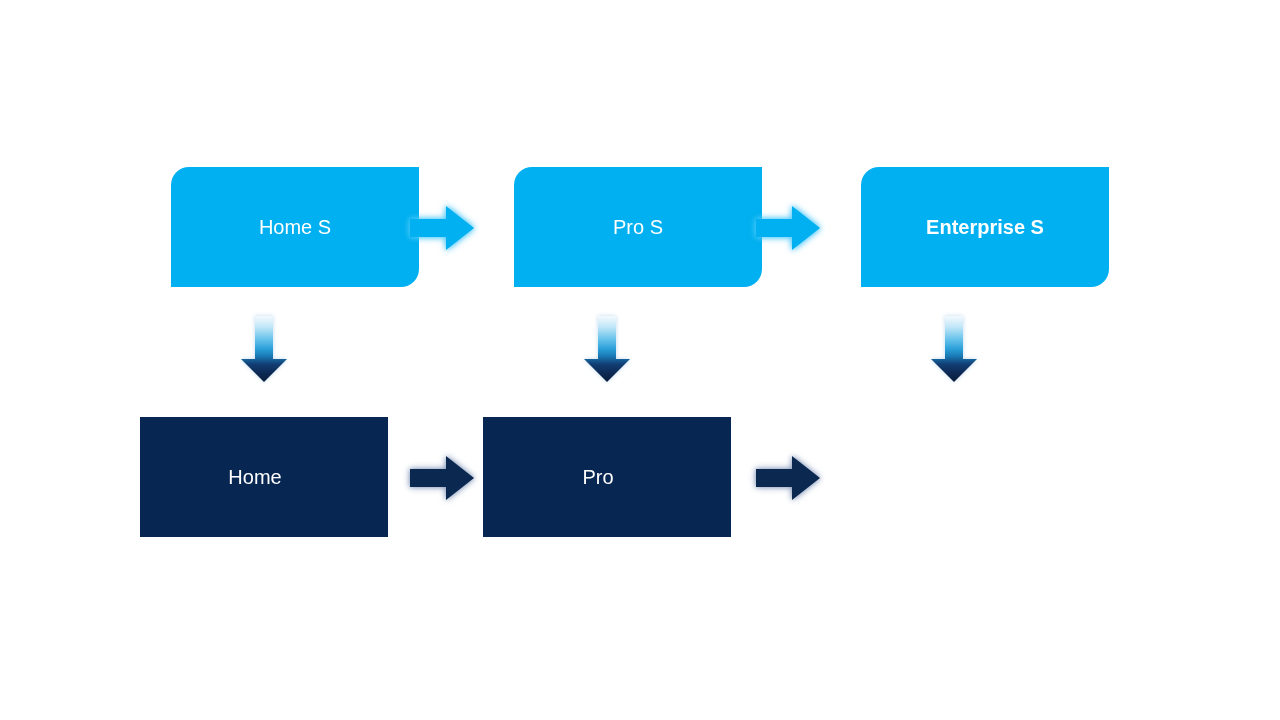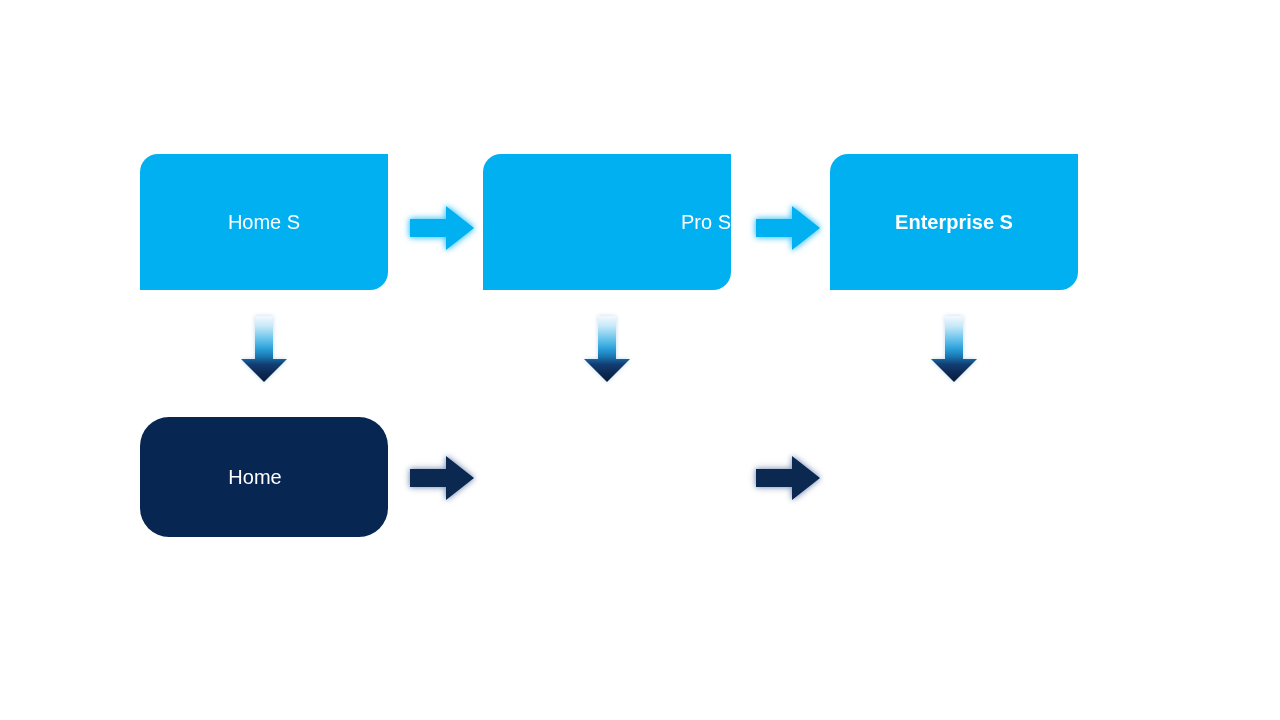--- a/index.html
+++ b/index.html
@@ -18,38 +18,38 @@
   .box {
     position: absolute;
     width: 248px;
     display: flex;
     align-items: center;
     justify-content: center;
     color: #FFFFFF;
     font-size: 20px;
     line-height: 1.2;
     text-align: center;
-    border-radius: 29px;
   }
   .box.top {
-    top: 154px;
-    height: 136px;
+    top: 167px;
+    height: 120px;
     background: #00B0F0;
     border-radius: 18px 0 18px 0;
+    margin-left: 31px;
   }
   .box.bottom {
     top: 417px;
     height: 120px;
     background: #072651;
   }
   .box.bottom .label {
     padding-right: 18px;
   }
   .col1 { left: 140px; }
-  .col2 { left: 483px; justify-content: flex-end; }
+  .col2 { left: 483px; }
   .col3 { left: 830px; font-weight: bold; }
 
   .arrow-wrap {
     position: absolute;
   }
   .glow-light {
     filter: drop-shadow(0 0 3px rgba(77, 200, 250, 0.95)) drop-shadow(0 0 2px rgba(77, 200, 250, 0.6));
   }
   .glow-dark {
     filter: drop-shadow(0 0 3px rgba(96, 120, 165, 0.65)) drop-shadow(0 0 2px rgba(96, 120, 165, 0.4));
@@ -117,20 +117,23 @@
   <div class="arrow-wrap glow-faint ad-2">
     <div class="arrow-down"></div>
   </div>
   <div class="arrow-wrap glow-faint ad-3">
     <div class="arrow-down"></div>
   </div>
 
   <div class="box bottom col1">
     <span class="label">Home</span>
   </div>
+  <div class="box bottom col2">
+    <span class="label">Pro</span>
+  </div>
 
   <div class="arrow-wrap glow-dark ar-bot-1">
     <div class="arrow-right dark"></div>
   </div>
   <div class="arrow-wrap glow-dark ar-bot-2">
     <div class="arrow-right dark"></div>
   </div>
 
 </div>
 

